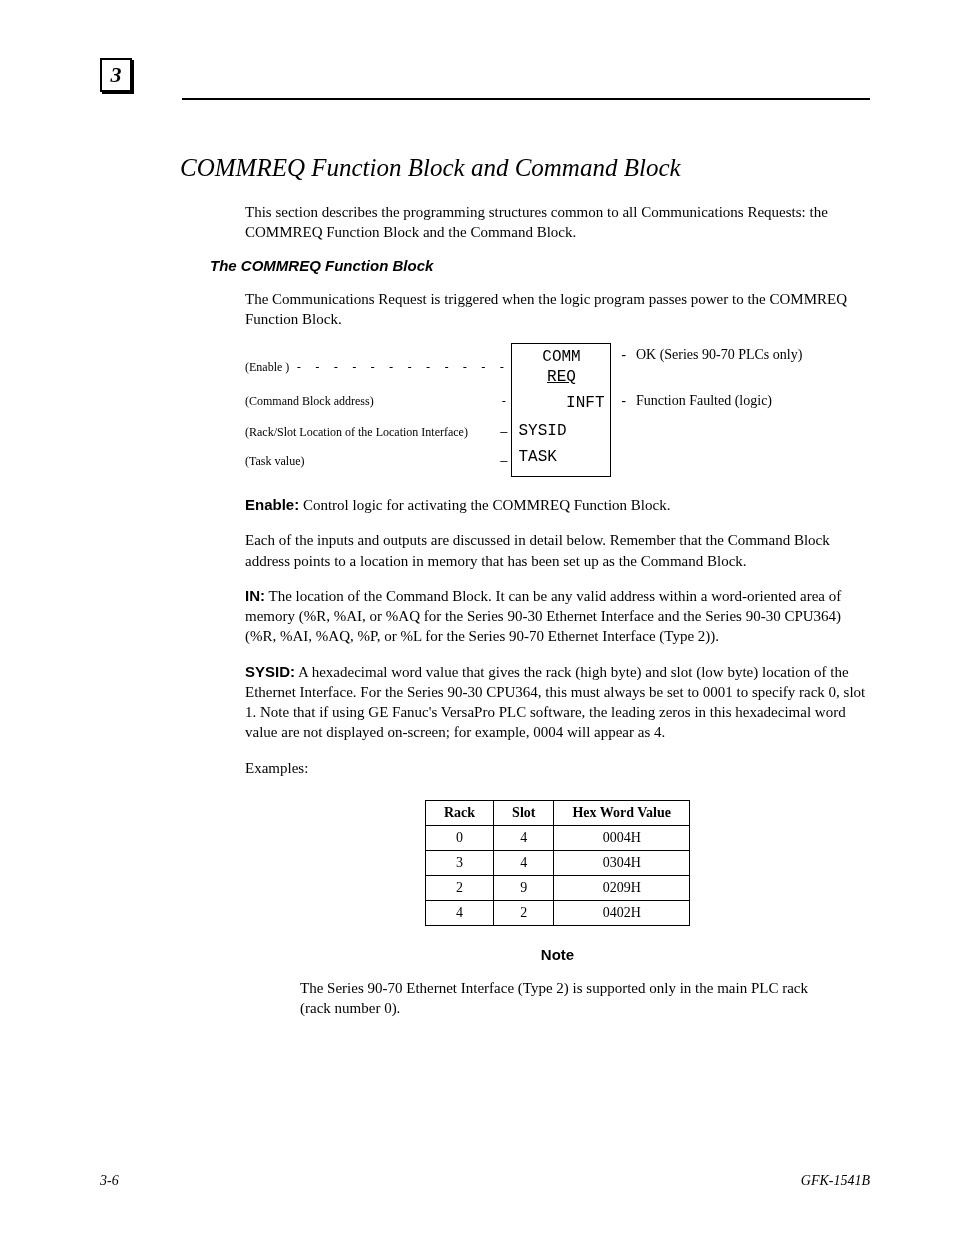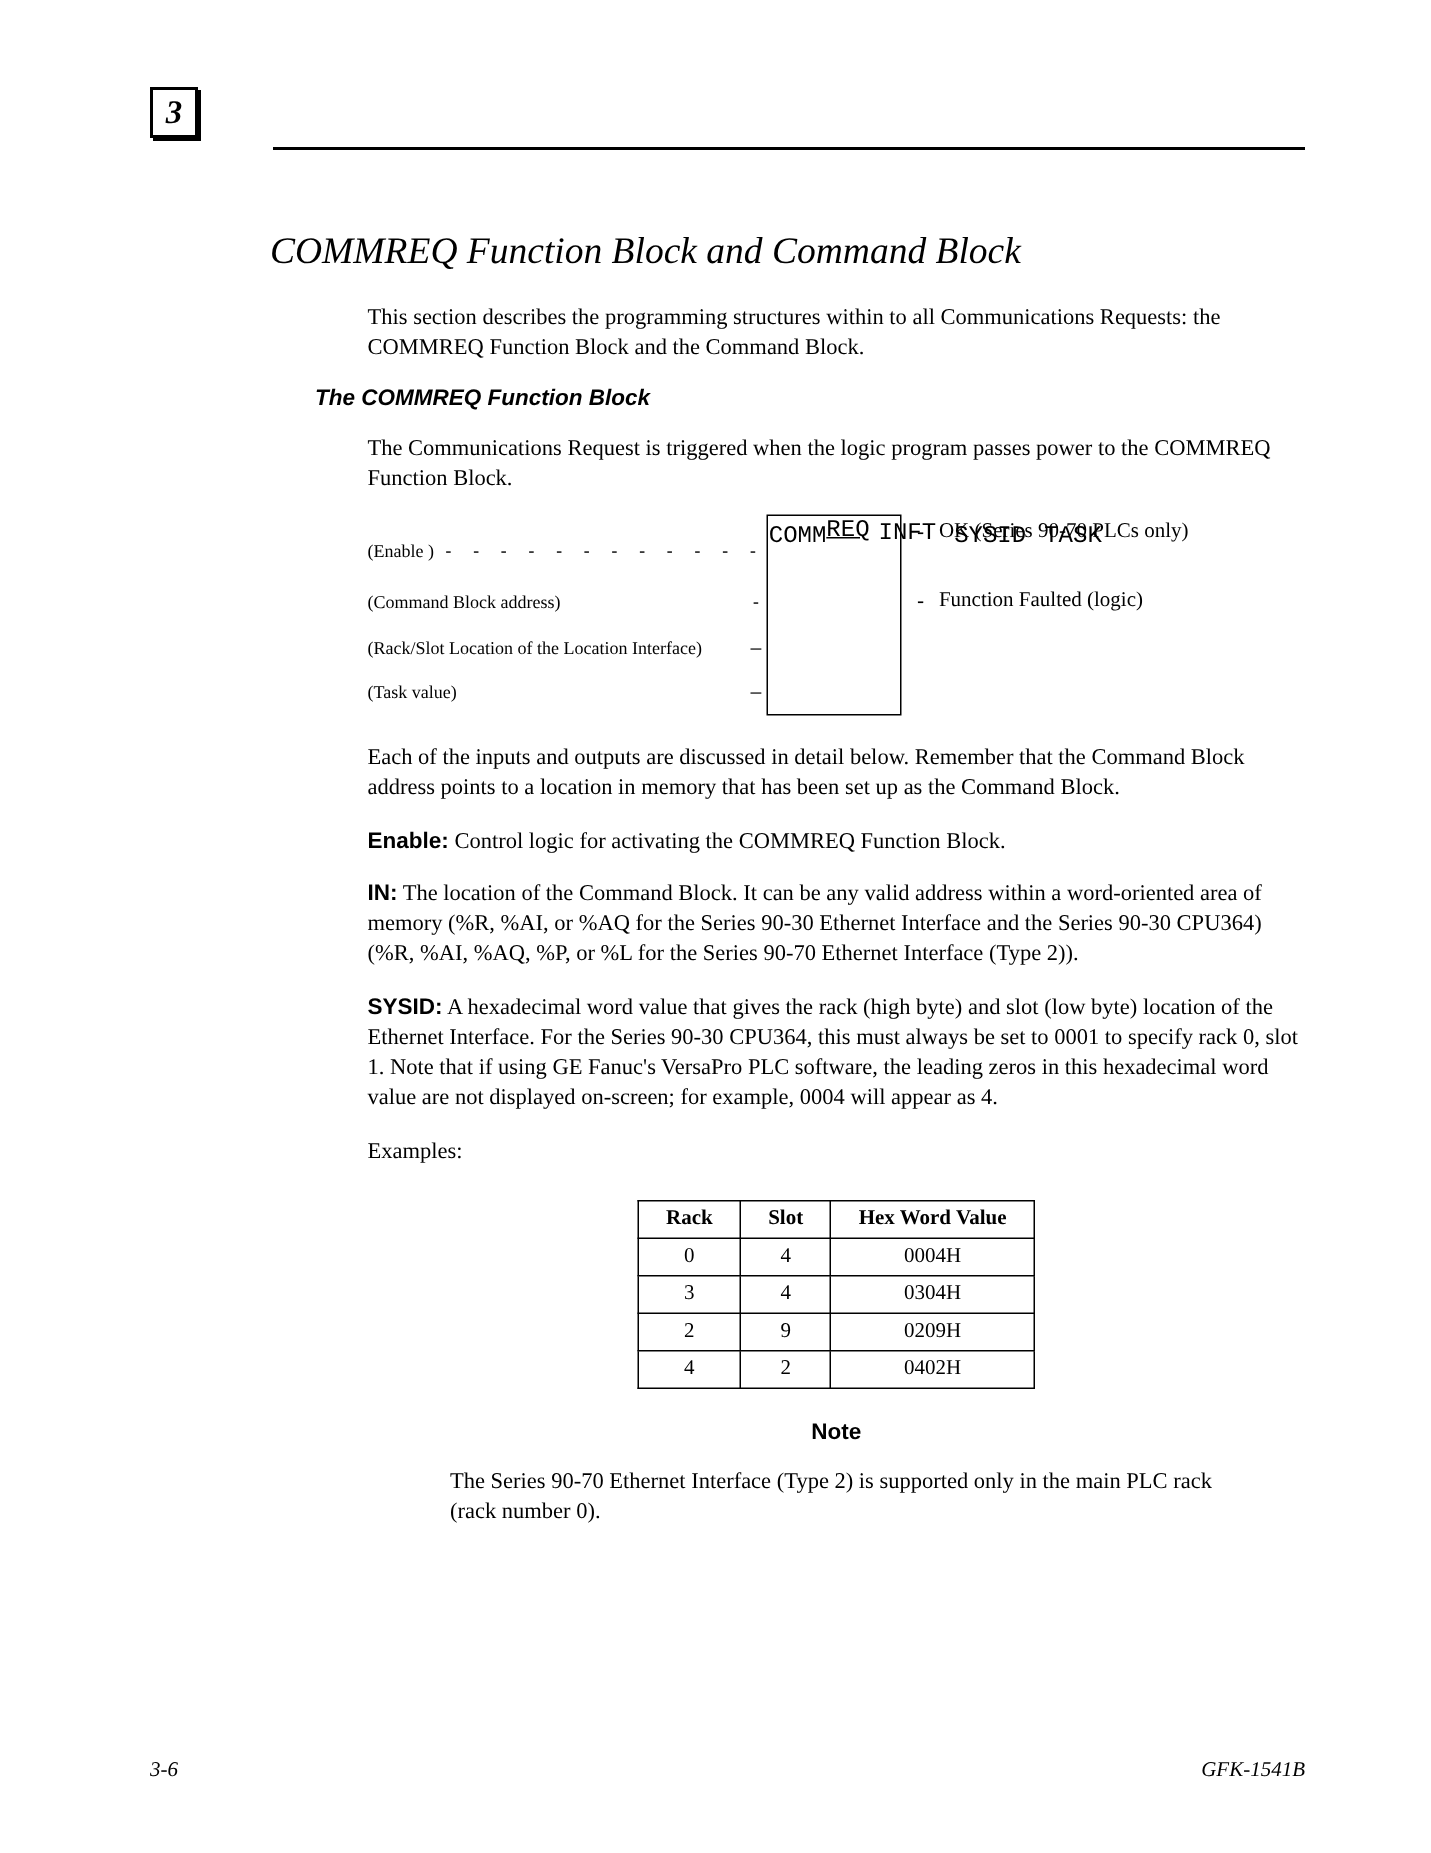--- a/index.html
+++ b/index.html
@@ -131,21 +131,21 @@
 <div class="page">
   <div class="chapter-box">
     <span>3</span>
   </div>
   <div class="page-rule"></div>
 
   <div class="content">
 
     <h1 class="main-heading">COMMREQ Function Block and Command Block</h1>
 
-    <p class="body-text">This section describes the programming structures within to all Communications Requests: the COMMREQ Function Block and the Command Block.</p>
+    <p class="body-text">This section describes the programming structures common to all Communications Requests: the COMMREQ Function Block and the Command Block.</p>
 
     <div class="sub-heading">The COMMREQ Function Block</div>
 
     <p class="body-text">The Communications Request is triggered when the logic program passes power to the COMMREQ Function Block.</p>
 
     <div class="fb-wrap">
       <div style="display:flex; align-items:stretch;">
 
         <div style="display:flex; flex-direction:column; justify-content:space-between; text-align:left; font-size:12px; padding:4px 0;">
           <div style="display:flex; align-items:center; height:40px;">
@@ -162,21 +162,21 @@
               <span class="ll"> the Location Interface)</span>
             </span>
             <span style="flex:1; text-align:right; padding-right:4px; font-family:monospace;"> –</span>
           </div>
           <div style="display:flex; align-items:center; height:24px;">
             <span>(Task value)</span>
             <span style="flex:1; text-align:right; padding-right:4px; font-family:monospace;"> –</span>
           </div>
         </div>
 
-        <div style="width:90px; border:1.5px solid #000; font-family:'Courier New',monospace; font-size:16px; display:flex; flex-direction:row;">
+        <div style="width:100px; border:1.5px solid #000; font-family:'Courier New',monospace; font-size:16px; display:flex; flex-direction:column;">
           <div style="text-align:center; padding:4px 0 2px 0;">COMM</div>
           <div style="text-align:center; padding:0 0 6px 0;text-decoration:underline;">REQ</div>
           <div style="display:flex; justify-content:flex-end; padding:2px 6px 6px 6px;">
             <span>IN</span>
             <span>FT</span>
           </div>
           <div style="padding:4px 6px;">SYSID</div>
           <div style="padding:4px 6px 6px 6px;">TASK</div>
         </div>
 
@@ -188,25 +188,25 @@
           <div style="display:flex; align-items:center; height:28px;">
             <span style="font-family:monospace; padding:0 8px;">-</span>
             <span>Function Faulted (logic)</span>
           </div>
           <div style="height:34px;"></div>
           <div style="height:24px;"></div>
         </div>
       </div>
     </div>
 
-    <p class="body-text">Each of the inputs and outputs are discussed in detail below.  Remember that the Command Block address points to a location in memory that has been set up as the Command Block.</p>
-
     <p class="body-text">
       <span class="def-label">Enable:</span><span>  Control logic for activating the COMMREQ Function Block.</span>
     </p>
+
+    <p class="body-text">Each of the inputs and outputs are discussed in detail below.  Remember that the Command Block address points to a location in memory that has been set up as the Command Block.</p>
 
     <p class="body-text">
       <span class="def-label">IN:</span><span>  The location of the Command Block.  It can be any valid address within a word-oriented area of memory (%R, %AI, or %AQ for the Series 90-30 Ethernet Interface and the Series 90-30 CPU364) (%R, %AI, %AQ, %P, or %L for the Series 90-70 Ethernet Interface (Type 2)).</span>
     </p>
 
     <p class="body-text">
       <span class="def-label">SYSID:</span><span>  A hexadecimal word value that gives the rack (high byte) and slot (low byte) location of the Ethernet Interface.  For the Series 90-30 CPU364, this must always be set to 0001 to specify rack 0, slot 1.  Note that if using GE Fanuc's VersaPro PLC software, the leading zeros in this hexadecimal word value are not displayed on-screen; for example, 0004 will appear as 4.</span>
     </p>
 
     <p class="body-text">Examples:</p>

